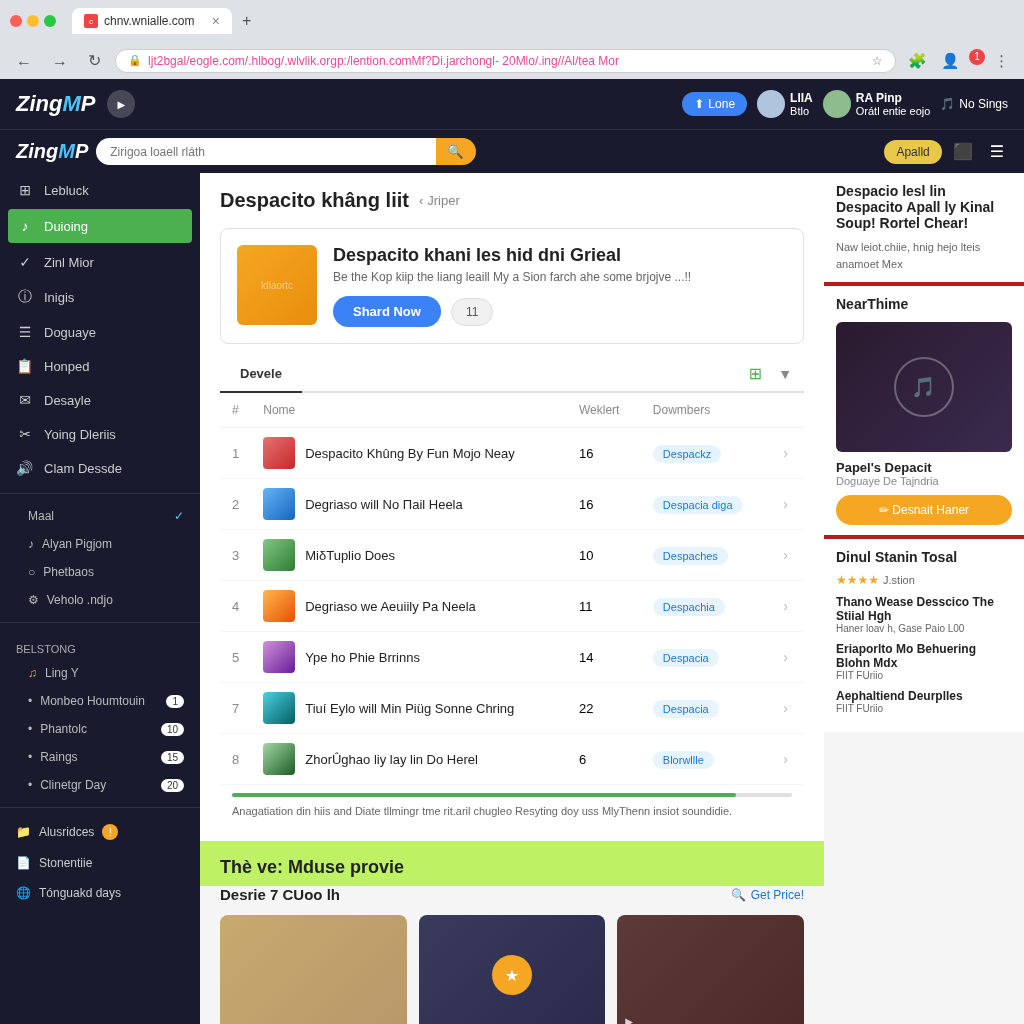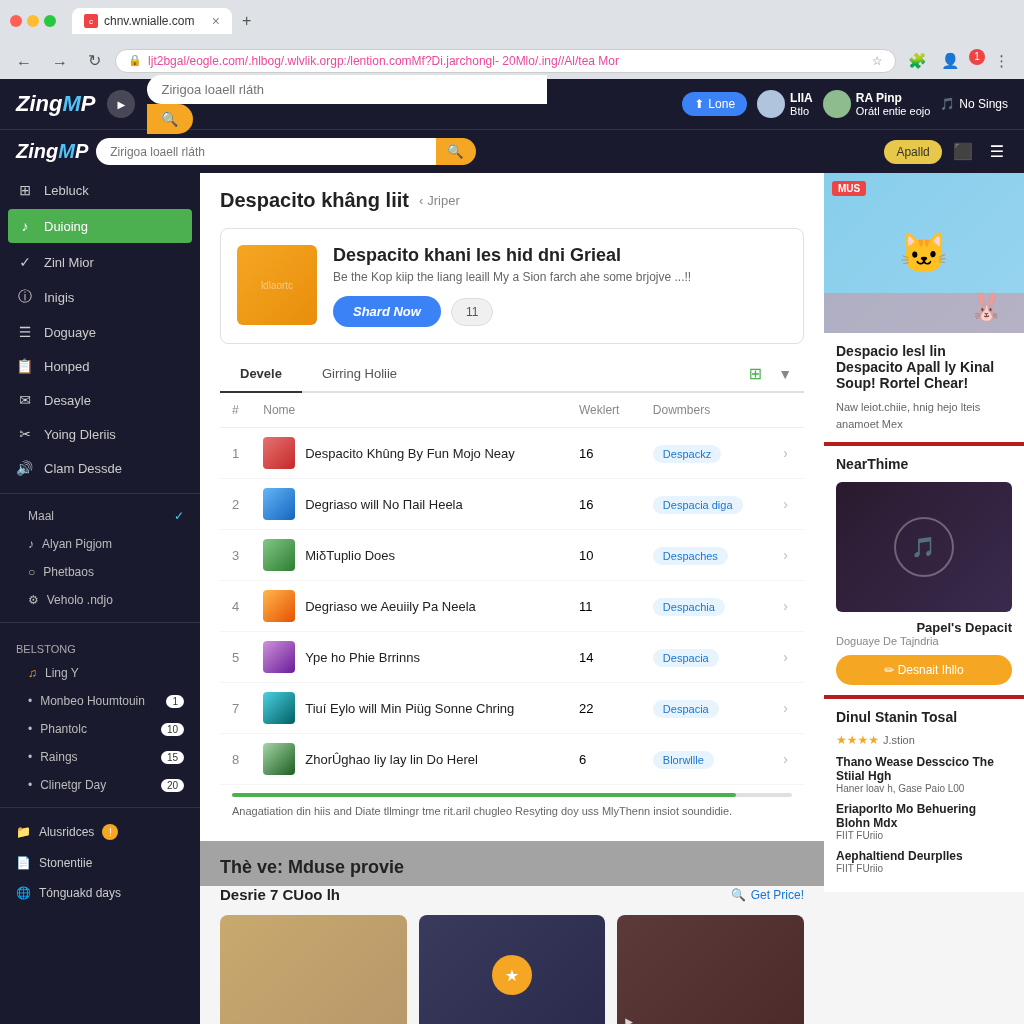--- a/index.html
+++ b/index.html
@@ -73,21 +73,21 @@
     .featured-header { display: flex; align-items: center; gap: 10px; margin-bottom: 16px; }
     .featured-title { font-size: 20px; font-weight: bold; color: #222; }
     .featured-breadcrumb { color: #888; font-size: 13px; display: flex; align-items: center; gap: 4px; }
     .featured-card { display: flex; align-items: flex-start; gap: 16px; padding: 16px; border: 1px solid #e0e0e0; border-radius: 8px; }
     .featured-image { width: 80px; height: 80px; border-radius: 6px; background: #f5a623; flex-shrink: 0; overflow: hidden; display: flex; align-items: center; justify-content: center; }
     .featured-image-inner { width: 100%; height: 100%; background: linear-gradient(135deg, #f5a623, #e88e0c); display: flex; align-items: center; justify-content: center; color: #fff; font-size: 10px; text-align: center; }
     .featured-info { flex: 1; }
     .featured-song-title { font-size: 18px; font-weight: bold; color: #222; margin-bottom: 4px; }
     .featured-desc { color: #666; font-size: 12px; margin-bottom: 12px; }
     .featured-actions { display: flex; gap: 10px; align-items: center; }
-    .share-btn { background: #3b82f6; color: #fff; border: none; border-radius: 20px; padding: 8px 20px; font-size: 13px; cursor: pointer; font-weight: bold; font-style: italic; }
+    .share-btn { background: #3b82f6; color: #fff; border: none; border-radius: 20px; padding: 8px 20px; font-size: 13px; cursor: pointer; font-weight: bold; }
     .count-badge { background: #f0f0f0; border: 1px solid #ddd; border-radius: 16px; padding: 6px 14px; font-size: 12px; color: #555; }
 
     
     .tabs-bar { display: flex; align-items: center; padding: 0 0 0 0; border-bottom: 2px solid #e0e0e0; background: #fff; margin-top: 12px; }
     .tab { padding: 10px 20px; cursor: pointer; font-size: 13px; color: #555; border-bottom: 2px solid transparent; margin-bottom: -2px; }
     .tab.active { color: #333; font-weight: bold; border-bottom: 2px solid #333; }
     .tab-actions { margin-left: auto; display: flex; gap: 8px; align-items: center; padding-right: 8px; }
     .tab-action-btn { background: none; border: none; cursor: pointer; color: #4caf50; font-size: 16px; padding: 4px; }
     .tab-filter-btn { background: none; border: none; cursor: pointer; color: #888; font-size: 14px; padding: 4px; }
 
@@ -102,21 +102,21 @@
     .genre-tag { background: #e8f4fd; color: #1976d2; border-radius: 12px; padding: 3px 10px; font-size: 11px; }
     .chevron-btn { background: none; border: none; color: #bbb; cursor: pointer; font-size: 14px; }
 
     
     .progress-section { background: #fff; padding: 8px 12px; }
     .progress-bar-container { height: 4px; background: #e0e0e0; border-radius: 2px; margin-bottom: 8px; }
     .progress-bar-fill { height: 100%; background: #4caf50; border-radius: 2px; }
     .progress-text { font-size: 11px; color: #666; }
 
     
-    .content-section { background: #a3a3a3; padding: 16px 20px 8px; }
+    .content-section { background: #bef264; padding: 16px 20px 8px; }
     .section-title { font-size: 18px; font-weight: bold; color: #222; }
 
     
     .subsection { padding: 0 20px 16px; background: #f5f5f5; }
     .subsection-header { display: flex; align-items: center; justify-content: space-between; margin-bottom: 12px; }
     .subsection-title { font-size: 15px; font-weight: bold; color: #222; }
     .get-price-btn { display: flex; align-items: center; gap: 4px; color: #1976d2; font-size: 12px; cursor: pointer; text-decoration: none; }
     .video-grid { display: flex; gap: 12px; }
     .video-card { flex: 1; background: #ddd; border-radius: 8px; height: 120px; overflow: hidden; position: relative; display: flex; align-items: flex-end; }
     .video-card-1 { background: linear-gradient(135deg, #c8a96e, #b8976a); }
@@ -126,21 +126,21 @@
     
     .right-panel { width: 200px; background: #f5f5f5; flex-shrink: 0; padding: 0; }
     .right-panel-ad { background: #fff; margin-bottom: 0; }
     .ad-image { width: 100%; height: 160px; background: linear-gradient(135deg, #87ceeb, #98d4f0); display: flex; align-items: center; justify-content: center; position: relative; overflow: hidden; }
     .ad-label { position: absolute; top: 8px; left: 8px; background: #e44; color: #fff; font-size: 10px; font-weight: bold; padding: 2px 6px; border-radius: 3px; }
     .right-section { padding: 10px 12px; background: #fff; border-bottom: 4px solid #b91c1c; }
     .right-section-title { font-size: 14px; font-weight: bold; color: #222; margin-bottom: 8px; }
     .right-desc { font-size: 11px; color: #666; line-height: 1.5; }
     .right-album { margin-top: 10px; }
     .album-img { width: 100%; height: 130px; background: linear-gradient(135deg, #2a1a2e, #3a2a4e); border-radius: 6px; display: flex; align-items: center; justify-content: center; color: #fff; font-size: 28px; margin-bottom: 8px; }
-    .album-title { font-size: 13px; font-weight: bold; color: #222; text-align: right; }
+    .album-title { font-size: 13px; font-weight: bold; color: #222; }
     .album-subtitle { font-size: 11px; color: #888; }
     .right-buy-btn { width: 100%; background: #f5a623; color: #fff; border: none; border-radius: 20px; padding: 8px; font-size: 12px; cursor: pointer; margin-top: 8px; display: flex; align-items: center; justify-content: center; gap: 4px; }
     .right-reviews { padding: 10px 12px; background: #fff; }
     .right-review-title { font-size: 14px; font-weight: bold; color: #222; margin-bottom: 8px; }
     .stars { color: #f5a623; font-size: 12px; }
     .review-item { margin-bottom: 8px; }
     .review-item-title { font-size: 12px; color: #222; font-weight: bold; }
     .review-item-desc { font-size: 10px; color: #666; }
 
     
@@ -183,24 +183,20 @@
       <button class="nav-action-btn">👤</button>
       <span style="background:#e44;color:#fff;font-size:10px;border-radius:50%;width:16px;height:16px;display:flex;align-items:center;justify-content:center;">1</span>
       <button class="nav-action-btn">⋮</button>
     </div>
   </div>
 </div>
 
 <div class="app-header">
   <div class="app-logo">Zing<span>M</span>P</div>
   <button class="play-btn">▶</button>
-  <div class="header-search">
-    <input type="text" placeholder="Zirigoa loaell rláth" style="">
-    <button class="search-btn">🔍</button>
-  </div>
   <div class="header-right">
     <button class="header-upload-btn">
       <span>⬆</span>
       <span>Lone</span>
     </button>
     <div class="header-user">
       <div class="header-avatar" style="background:#b0c4de;"></div>
       <div class="header-user-info">
         <div class="name">LIIA</div>
         <div>Btlo</div>
@@ -359,21 +355,20 @@
           <div class="featured-desc">Be the Kop kiip the liang leaill My a Sion farch ahe some brjojve ...!!</div>
           <div class="featured-actions">
             <button class="share-btn">Shard Now</button>
             <div class="count-badge">11</div>
           </div>
         </div>
       </div>
 
       <div class="tabs-bar">
         <div class="tab active">Devele</div>
-        <div class="tab">Girring Holiie</div>
         <div class="tab-actions">
           <button class="tab-action-btn">⊞</button>
           <button class="tab-filter-btn">▼</button>
         </div>
       </div>
 
       <table class="song-table">
         <thead>
           <tr>
             <th>#</th>
@@ -530,42 +525,33 @@
         <div class="video-card video-card-3">
           <div style="width:100%;height:100%;display:flex;align-items:flex-end;justify-content:flex-start;padding:8px;">
             <div style="color:#fff;font-size:10px;opacity:0.8;">▶</div>
           </div>
         </div>
       </div>
     </div>
   </div>
 
   <div class="right-panel">
-    <div class="right-panel-ad">
-      <div class="ad-image">
-        <div class="ad-label">MUS</div>
-
-        <div style="font-size:40px;position:relative;z-index:1;">🐱</div>
-        <div style="font-size:28px;position:absolute;right:20px;bottom:10px;">🐰</div>
-        <div style="position:absolute;bottom:0;left:0;right:0;background:rgba(255,100,100,0.3);height:40px;border-radius:0 0 0 0;"></div>
-      </div>
-    </div>
     <div class="right-section">
       <div class="right-section-title">Despacio lesl lin Despacito Apall ly Kinal Soup! Rortel Chear!</div>
       <div class="right-desc">Naw leiot.chiie, hnig hejo lteis anamoet Mex</div>
     </div>
     <div class="right-section">
       <div class="right-section-title">NearThime</div>
       <div class="right-album">
         <div class="album-img">
           <div style="width:60px;height:60px;border-radius:50%;border:2px solid rgba(255,255,255,0.3);display:flex;align-items:center;justify-content:center;font-size:20px;">🎵</div>
         </div>
         <div class="album-title">Papel's Depacit</div>
         <div class="album-subtitle">Doguaye De Tajndria</div>
-        <button class="right-buy-btn">✏ Desnait Ihllo</button>
+        <button class="right-buy-btn">✏ Desnait Haner</button>
       </div>
     </div>
     <div class="right-reviews">
       <div class="right-review-title">Dinul Stanin Tosal</div>
       <div style="font-size:11px;color:#666;display:flex;align-items:center;gap:4px;margin-bottom:8px;">
         <span class="stars">★★★★</span>
         <span>J.stion</span>
       </div>
       <div class="review-item">
         <div class="review-item-title">Thano Wease Desscico The Stiial Hgh</div>

